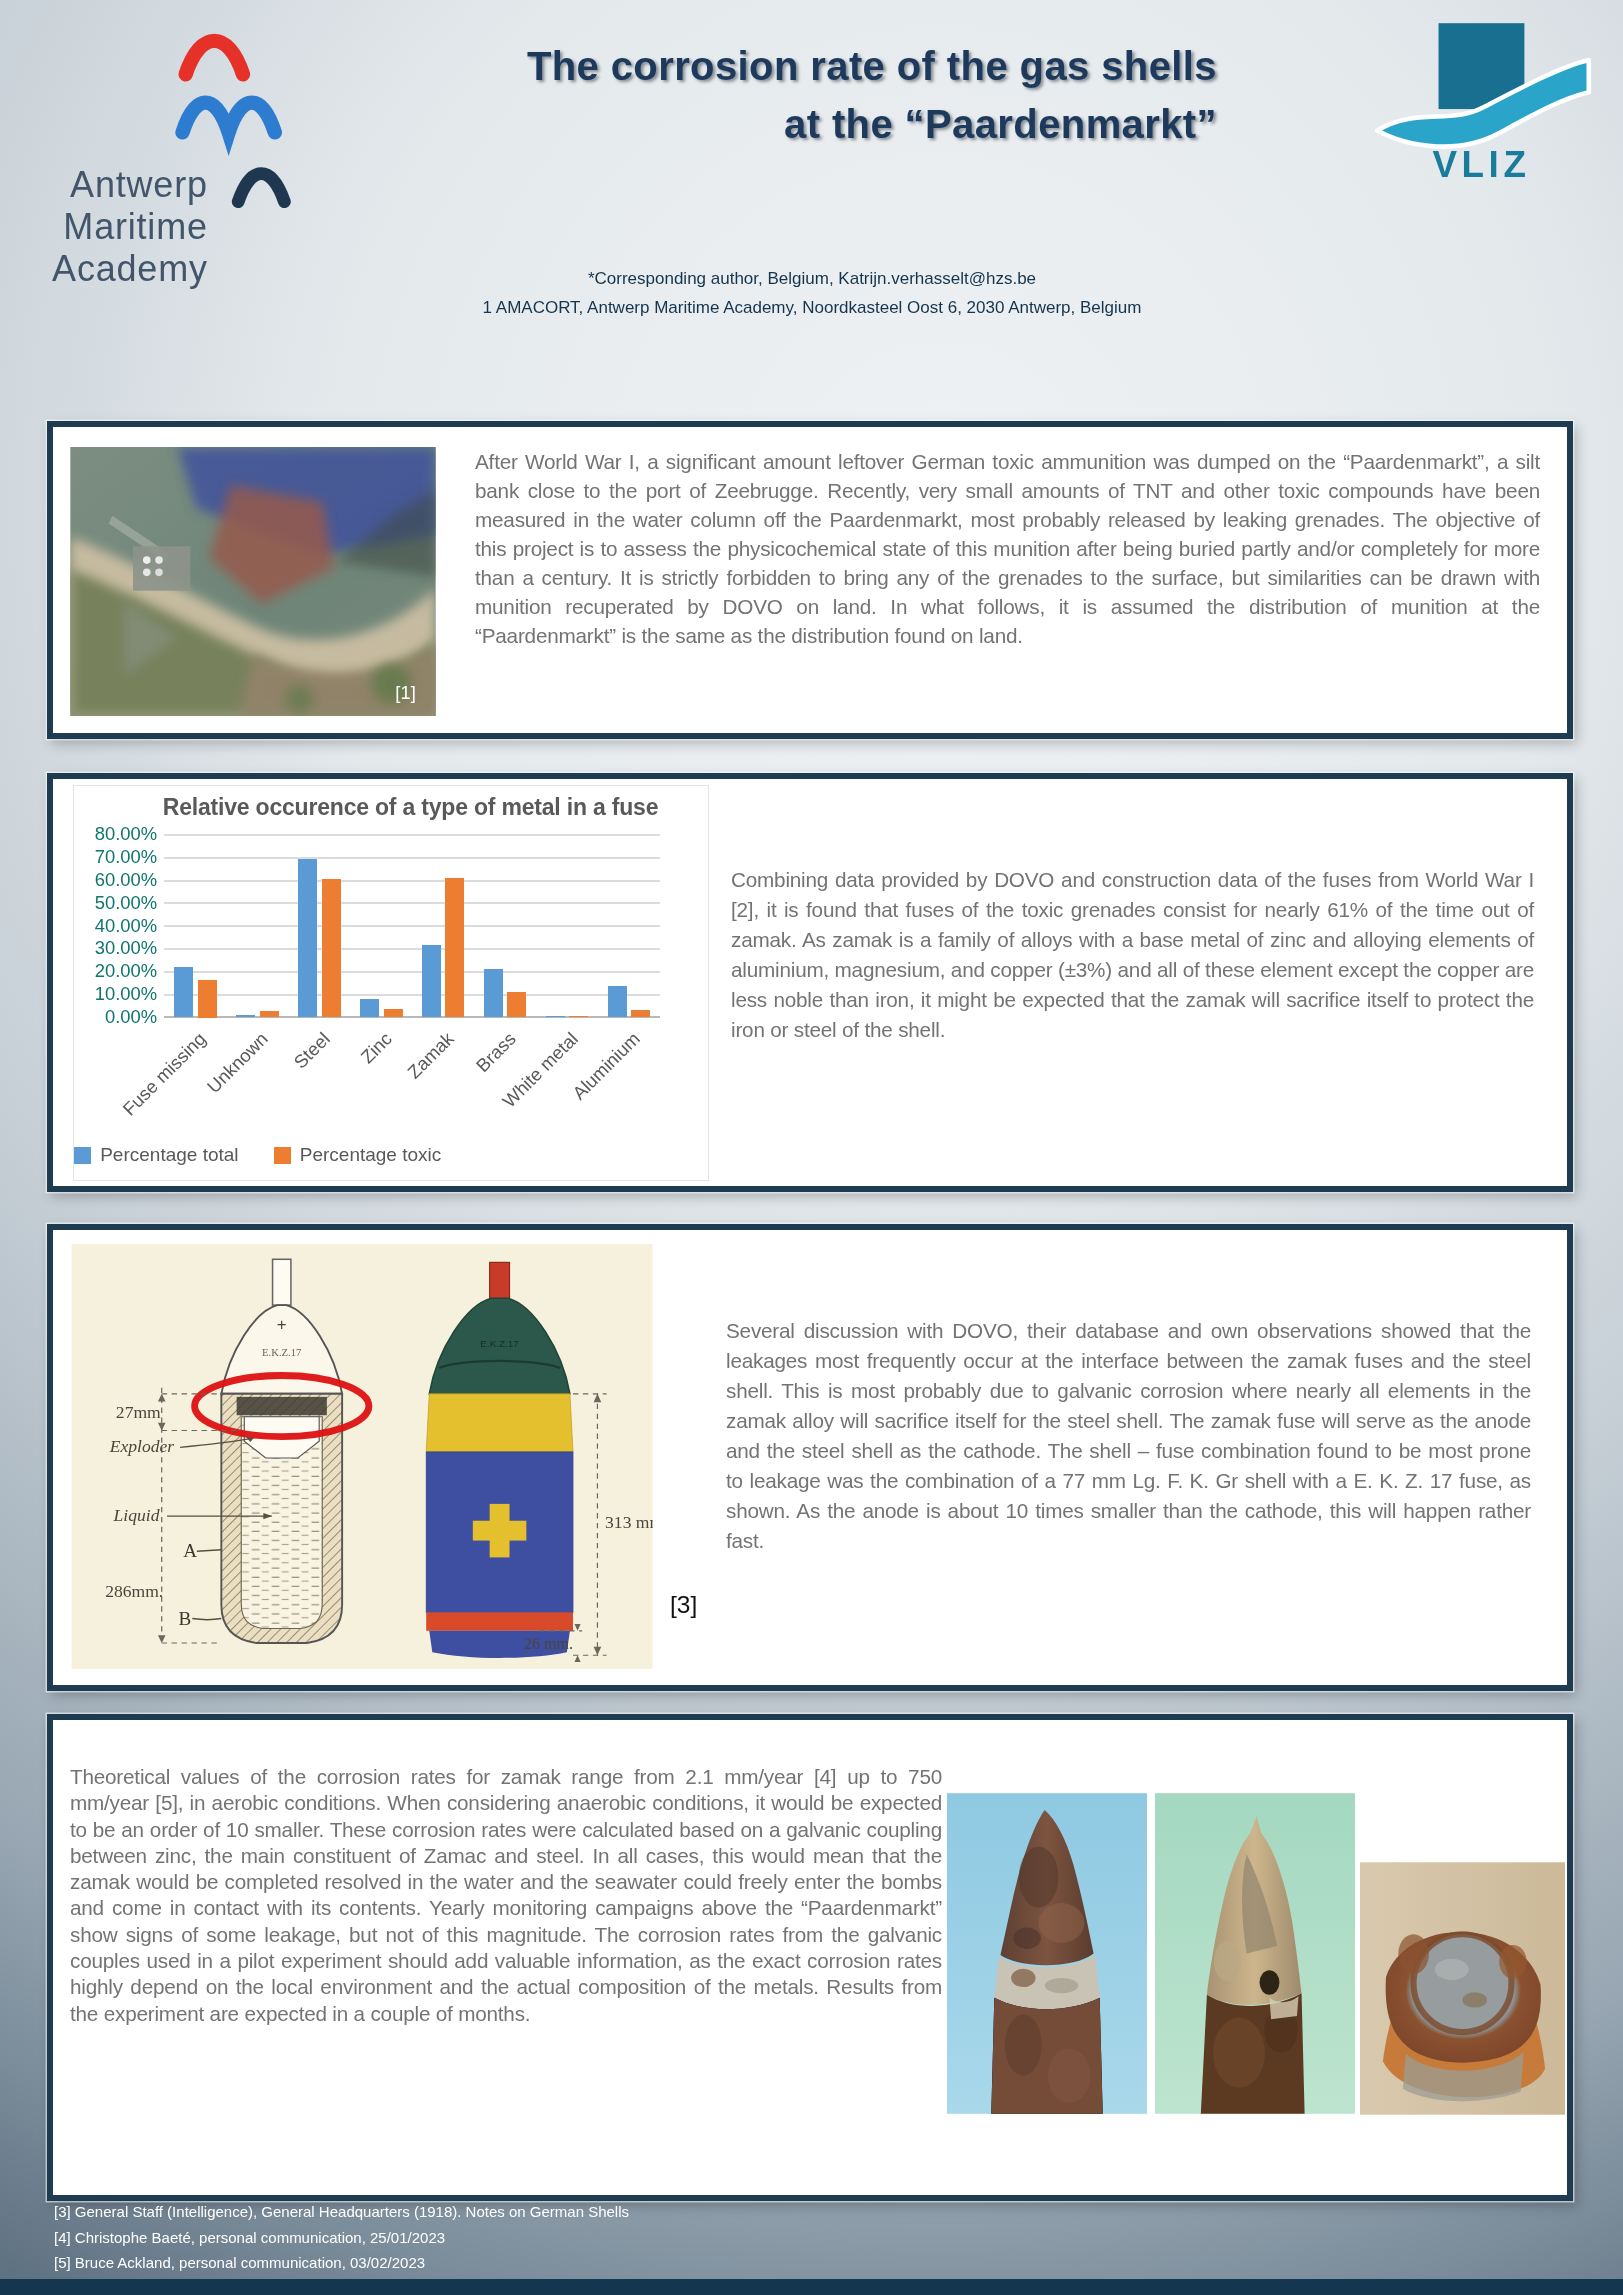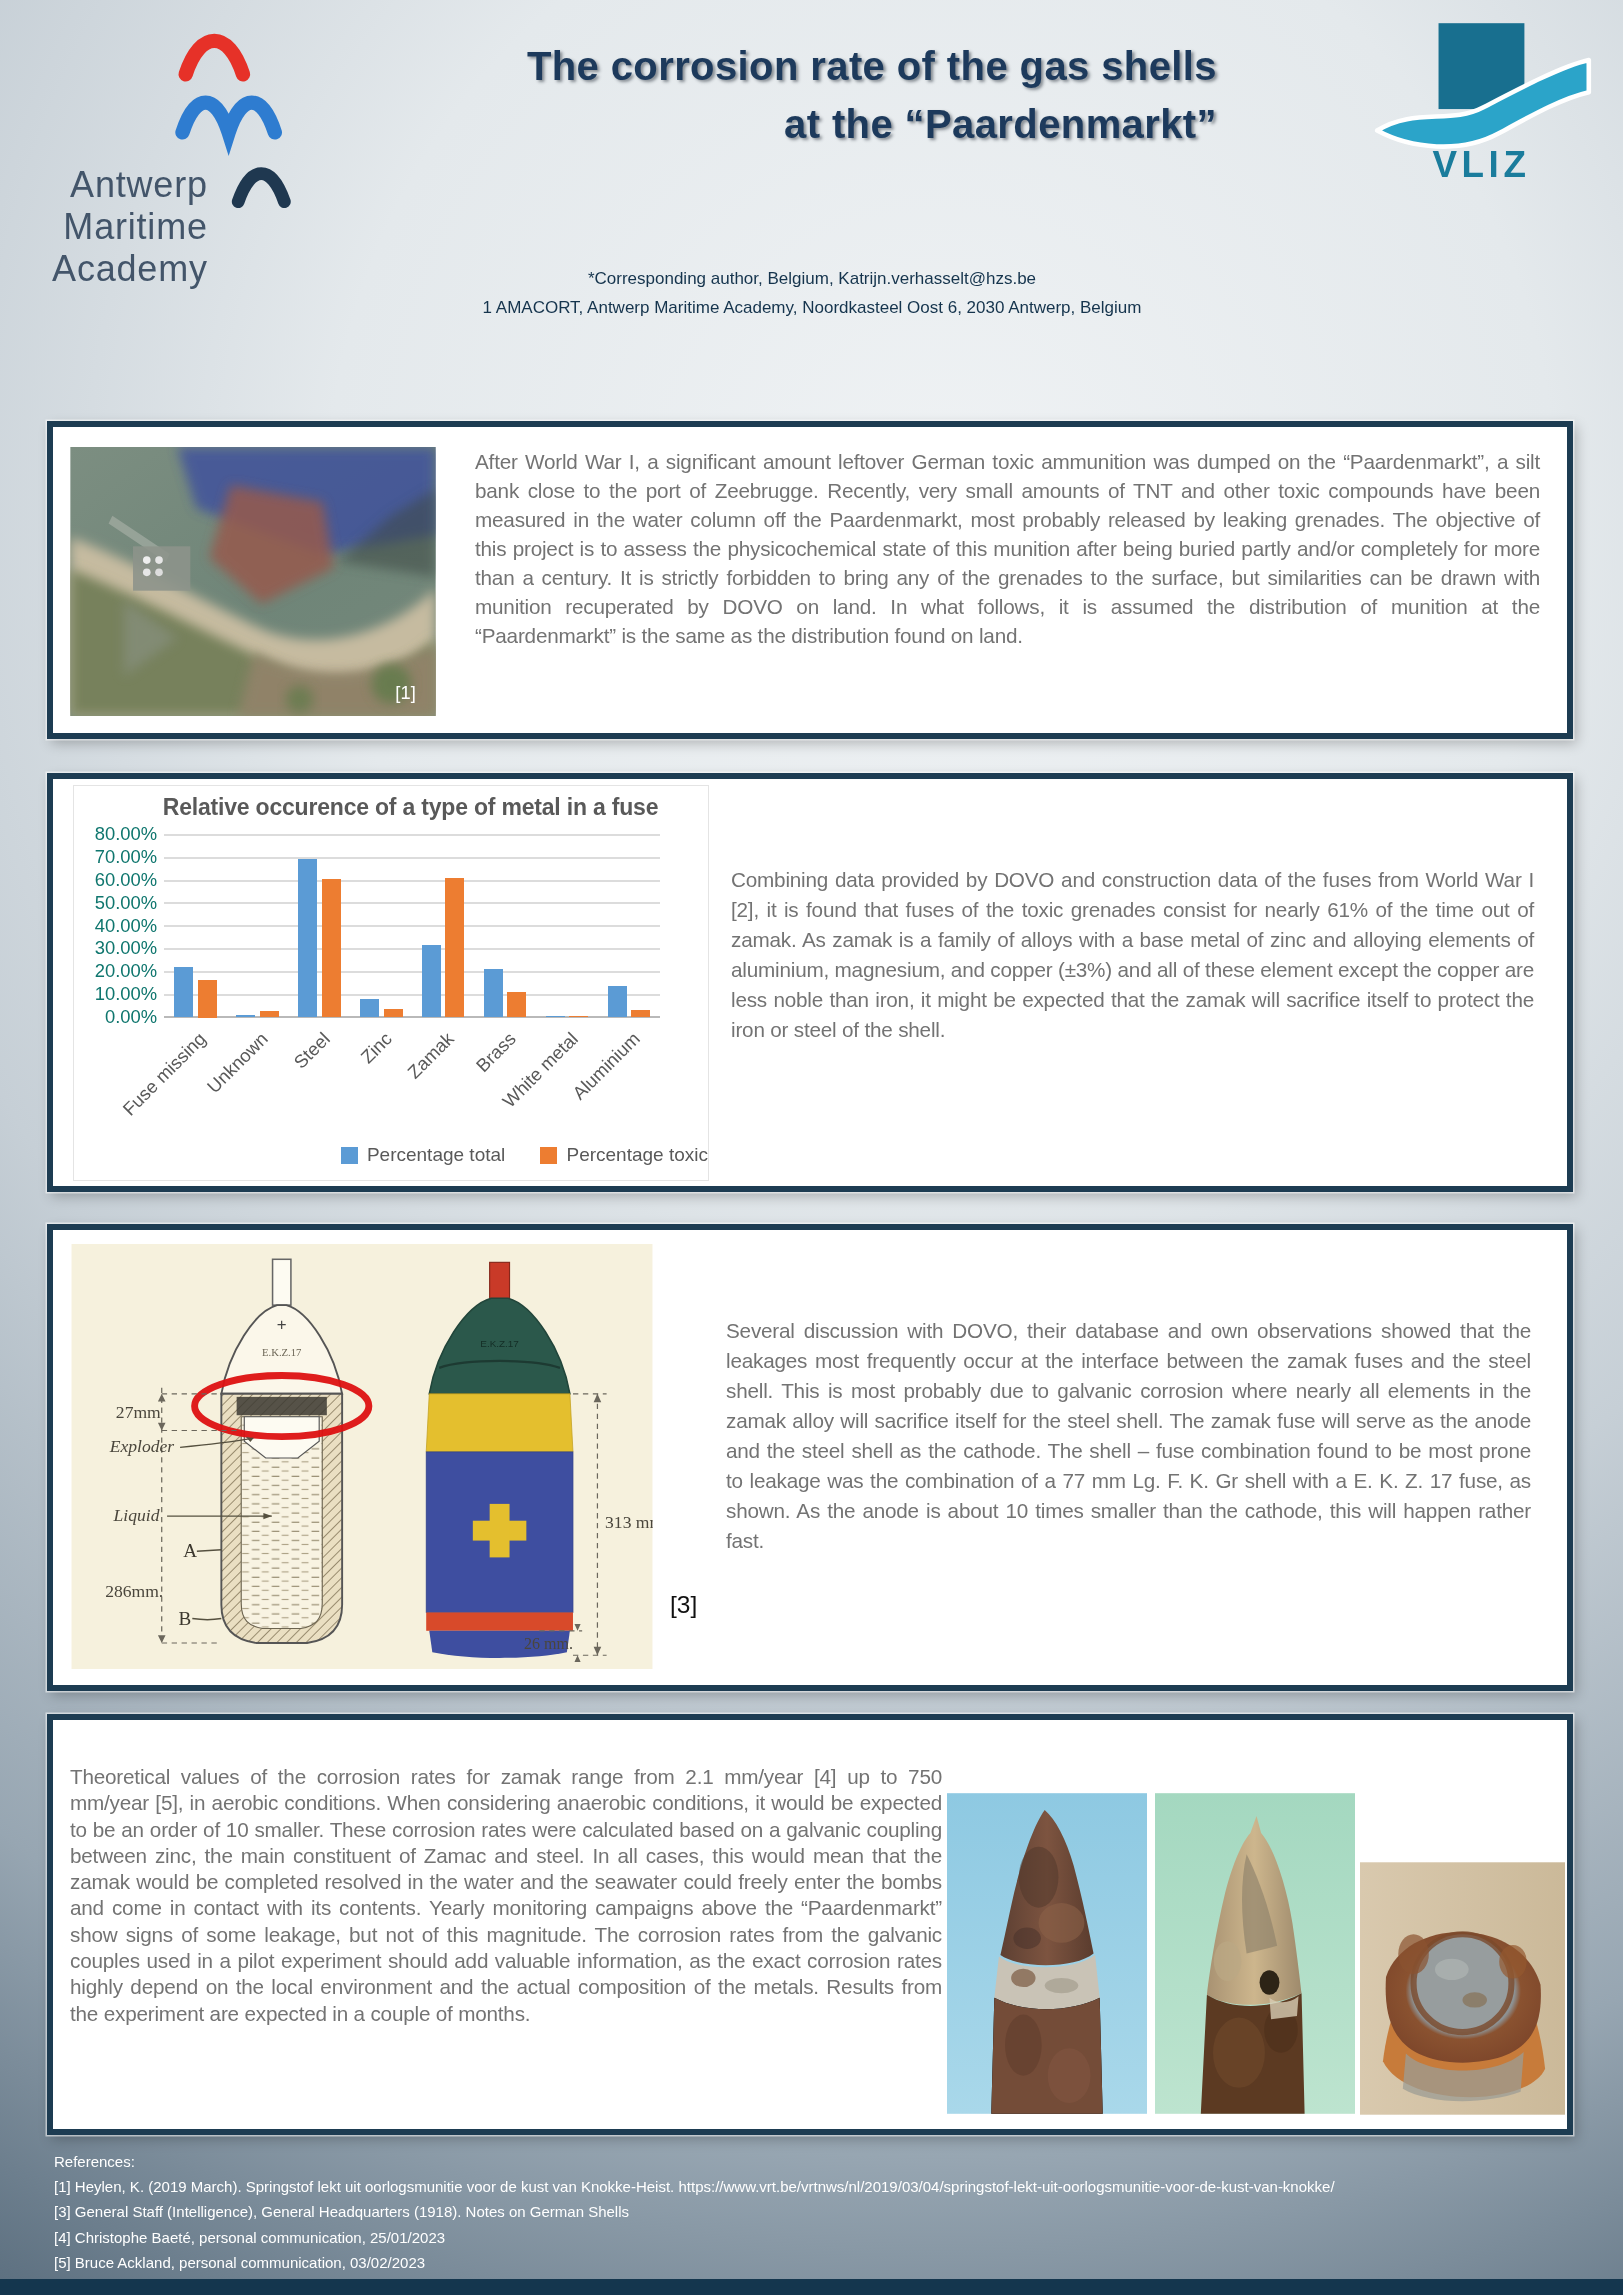--- a/index.html
+++ b/index.html
@@ -22,40 +22,40 @@
     font-size:25px;color:#1d3a52;}
   .affil{position:absolute;left:0;width:100%;text-align:center;color:#15344d;font-size:17px;}
   .affil1{top:269px;} .affil2{top:298px;}
   
   .panel{position:absolute;left:47px;width:1526px;background:#ffffff;
     border:6.9px solid #1d3c52;box-sizing:border-box;
     box-shadow:0 0 0 1.5px rgba(255,255,255,.55), 3.8px 5.4px 12.2px rgba(0,0,0,.25);}
   .panel-1{top:421px;height:318px;}
   .panel-2{top:773px;height:419px;}
   .panel-3{top:1224px;height:467px;}
-  .panel-4{top:1714px;height:421px;}
+  .panel-4{top:1714px;height:487px;}
   .body-text{position:absolute;margin:0;text-align:justify;color:#737373;
     font-size:20.7px;line-height:1.40;letter-spacing:-0.2px;}
   .p1-text{left:422px;top:21.4px;width:1065px;}
   .p2-text{left:678px;top:86px;width:803px;line-height:1.45;}
   .p3-text{left:673px;top:86px;width:805px;line-height:1.45;}
   .p4-text{left:17px;top:44px;width:872px;line-height:1.27;}
   .fig{position:absolute;}
   .fig-ref-3{position:absolute;left:617px;top:361px;font-size:24.5px;color:#111;}
   
   #chart{position:absolute;left:20px;top:6.1px;width:634px;height:394px;border:0.8px solid #e4e4e4;background:#fff;}
   .chart-title{position:absolute;left:84px;top:7.7px;width:505px;text-align:center;
     font-size:23px;font-weight:bold;color:#595959;letter-spacing:-0.2px;}
   .gridline{position:absolute;height:1.5px;background:#dcdcdc;}
   .gridline.axis{background:#b9b9b9;}
   .ytick{position:absolute;width:80px;text-align:right;font-size:18.4px;color:#0f766e;}
   .bar{position:absolute;}
   .xlab{position:absolute;width:130px;text-align:right;font-size:18.4px;color:#595959;
     transform:rotate(-45deg);transform-origin:100% 0;white-space:nowrap;}
-  .legend{position:absolute;left:0;width:100%;display:flex;justify-content:flex-end;gap:35px;}
+  .legend{position:absolute;left:0;width:100%;display:flex;justify-content:flex-start;gap:35px;}
   .legend-item{display:flex;align-items:center;gap:9.2px;font-size:19px;color:#595959;}
   .legend-swatch{width:17px;height:17px;display:inline-block;}
   
   .photo{position:absolute;}
   
   .references{position:absolute;left:54px;top:2152px;width:1523px;color:#ffffff;
     font-size:15px;line-height:1.32;}
   .ref-line{margin-top:5.4px;}
   .bottom-bar{position:absolute;left:0;top:2279px;width:100%;height:16px;background:#14364e;}
 </style>

